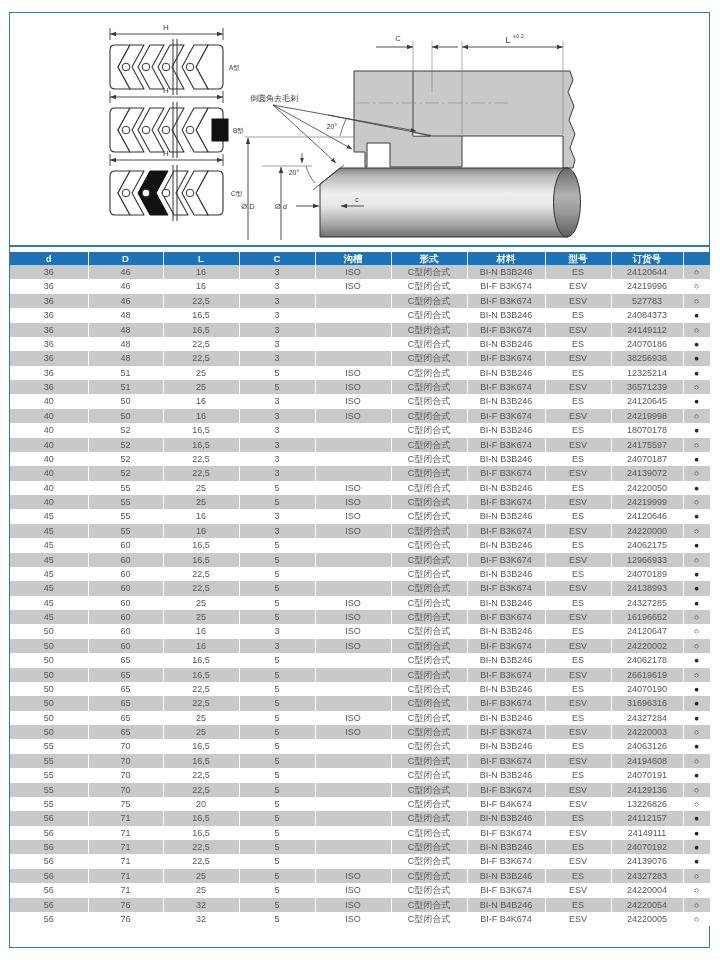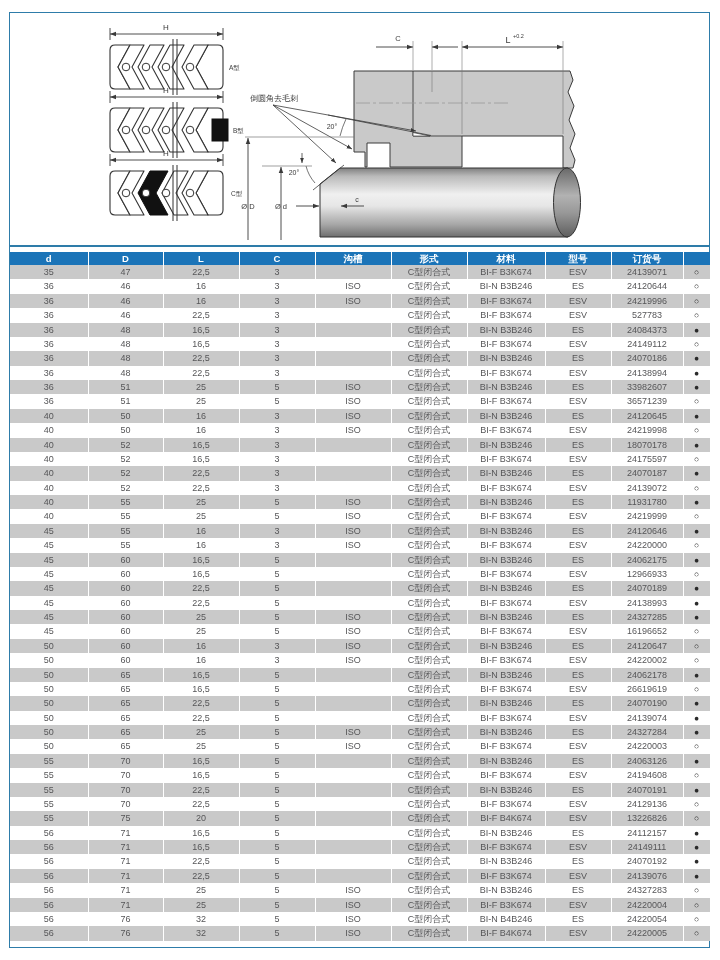--- a/index.html
+++ b/index.html
@@ -197,32 +197,20 @@
           <th>沟槽</th>
           <th>形式</th>
           <th>材料</th>
           <th>型号</th>
           <th>订货号</th>
           <th></th>
         </tr>
     </thead>
     <tbody>
         <tr>
-          <td class="cell-d">35</td>
-          <td class="cell-D">47</td>
-          <td class="cell-L">22,5</td>
-          <td class="cell-C">3</td>
-          <td class="cell-groove"></td>
-          <td class="cell-form">C型闭合式</td>
-          <td class="cell-material">BI-F B3K674</td>
-          <td class="cell-model">ESV</td>
-          <td class="cell-order-no">24139071</td>
-          <td class="cell-stock-dot">○</td>
-        </tr>
-        <tr>
           <td class="cell-d">36</td>
           <td class="cell-D">46</td>
           <td class="cell-L">16</td>
           <td class="cell-C">3</td>
           <td class="cell-groove">ISO</td>
           <td class="cell-form">C型闭合式</td>
           <td class="cell-material">BI-N B3B246</td>
           <td class="cell-model">ES</td>
           <td class="cell-order-no">24120644</td>
           <td class="cell-stock-dot">○</td>
@@ -289,33 +277,33 @@
         </tr>
         <tr>
           <td class="cell-d">36</td>
           <td class="cell-D">48</td>
           <td class="cell-L">22,5</td>
           <td class="cell-C">3</td>
           <td class="cell-groove"></td>
           <td class="cell-form">C型闭合式</td>
           <td class="cell-material">BI-F B3K674</td>
           <td class="cell-model">ESV</td>
-          <td class="cell-order-no">24138994</td>
+          <td class="cell-order-no">38256938</td>
           <td class="cell-stock-dot">●</td>
         </tr>
         <tr>
           <td class="cell-d">36</td>
           <td class="cell-D">51</td>
           <td class="cell-L">25</td>
           <td class="cell-C">5</td>
           <td class="cell-groove">ISO</td>
           <td class="cell-form">C型闭合式</td>
           <td class="cell-material">BI-N B3B246</td>
           <td class="cell-model">ES</td>
-          <td class="cell-order-no">33982607</td>
+          <td class="cell-order-no">12325214</td>
           <td class="cell-stock-dot">●</td>
         </tr>
         <tr>
           <td class="cell-d">36</td>
           <td class="cell-D">51</td>
           <td class="cell-L">25</td>
           <td class="cell-C">5</td>
           <td class="cell-groove">ISO</td>
           <td class="cell-form">C型闭合式</td>
           <td class="cell-material">BI-F B3K674</td>
@@ -397,21 +385,21 @@
         </tr>
         <tr>
           <td class="cell-d">40</td>
           <td class="cell-D">55</td>
           <td class="cell-L">25</td>
           <td class="cell-C">5</td>
           <td class="cell-groove">ISO</td>
           <td class="cell-form">C型闭合式</td>
           <td class="cell-material">BI-N B3B246</td>
           <td class="cell-model">ES</td>
-          <td class="cell-order-no">11931780</td>
+          <td class="cell-order-no">24220050</td>
           <td class="cell-stock-dot">●</td>
         </tr>
         <tr>
           <td class="cell-d">40</td>
           <td class="cell-D">55</td>
           <td class="cell-L">25</td>
           <td class="cell-C">5</td>
           <td class="cell-groove">ISO</td>
           <td class="cell-form">C型闭合式</td>
           <td class="cell-material">BI-F B3K674</td>
@@ -577,21 +565,21 @@
         </tr>
         <tr>
           <td class="cell-d">50</td>
           <td class="cell-D">65</td>
           <td class="cell-L">22,5</td>
           <td class="cell-C">5</td>
           <td class="cell-groove"></td>
           <td class="cell-form">C型闭合式</td>
           <td class="cell-material">BI-F B3K674</td>
           <td class="cell-model">ESV</td>
-          <td class="cell-order-no">24139074</td>
+          <td class="cell-order-no">31696316</td>
           <td class="cell-stock-dot">●</td>
         </tr>
         <tr>
           <td class="cell-d">50</td>
           <td class="cell-D">65</td>
           <td class="cell-L">25</td>
           <td class="cell-C">5</td>
           <td class="cell-groove">ISO</td>
           <td class="cell-form">C型闭合式</td>
           <td class="cell-material">BI-N B3B246</td>

